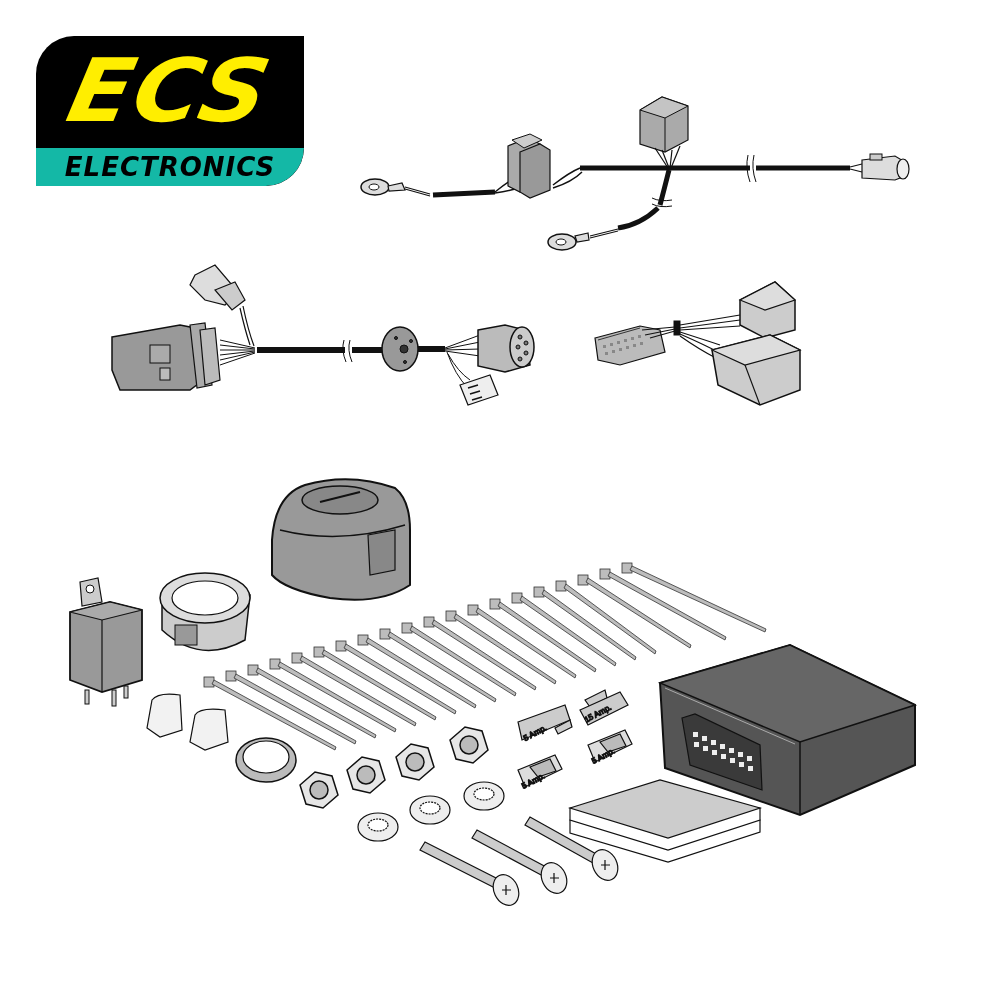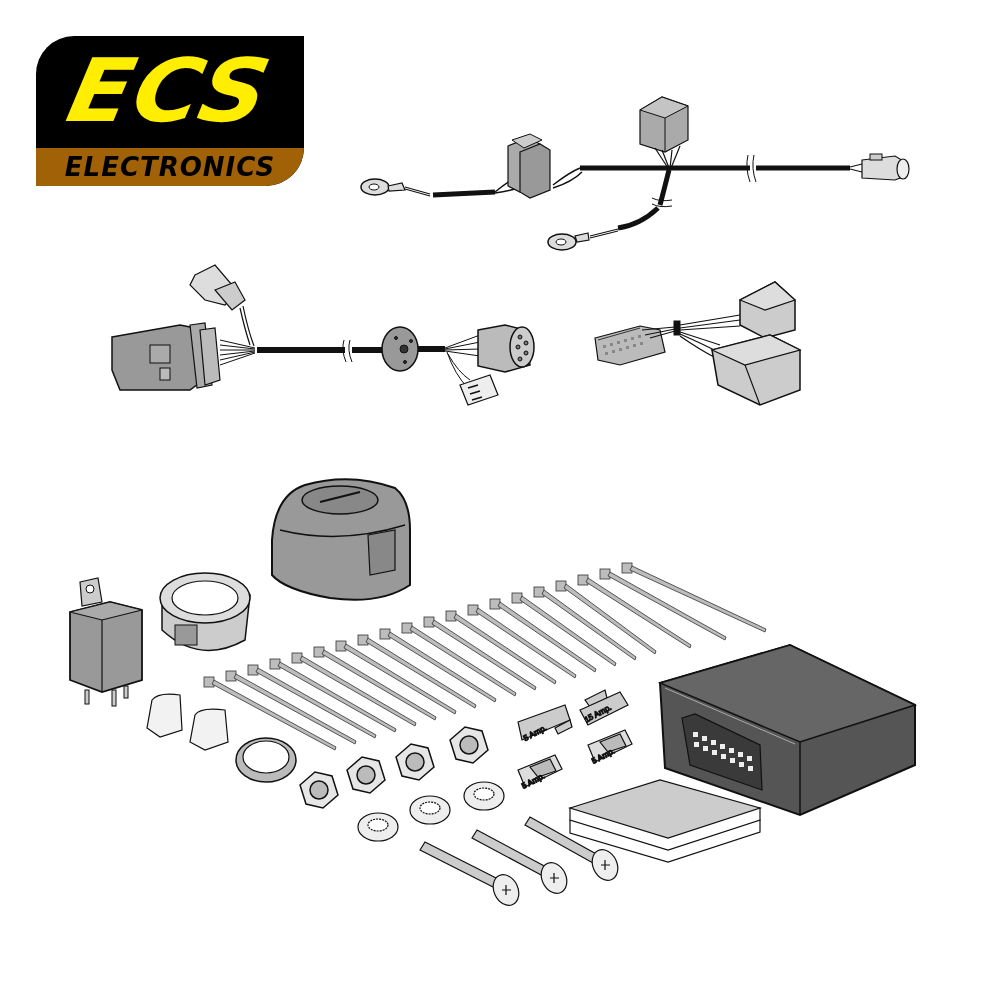--- a/index.html
+++ b/index.html
@@ -2,21 +2,21 @@
 <html><head>
 <meta charset="utf-8">
 <style>
   html, body { margin:0; padding:0; background:#ffffff; }
   body { width:1000px; height:1000px; position:relative; overflow:hidden; font-family:"Liberation Sans", sans-serif; }
   .abs { position:absolute; }
   
   .logo { left:36px; top:36px; width:268px; height:150px; background:#000; border-radius:38px 0 38px 0; overflow:hidden; }
   .logo-top { position:absolute; left:0; top:0; width:100%; height:112px; display:flex; align-items:center; justify-content:center; }
   .logo-brand { color:#ffee00; font-family:"DejaVu Sans", sans-serif; font-weight:bold; font-style:italic; font-size:92px; letter-spacing:2px; line-height:1; transform:skewX(-12deg) scaleY(0.95); }
-  .logo-bottom { position:absolute; left:0; bottom:0; width:100%; height:38px; background:#a16207; border-radius:0 0 38px 0; display:flex; align-items:center; justify-content:center; }
+  .logo-bottom { position:absolute; left:0; bottom:0; width:100%; height:38px; background:#14b8a6; border-radius:0 0 38px 0; display:flex; align-items:center; justify-content:center; }
   .logo-sub { color:#000; font-family:"DejaVu Sans", sans-serif; font-weight:bold; font-style:italic; font-size:26px; letter-spacing:1px; }
   svg { position:absolute; left:0; top:0; }
   .fuse-label { font-family:"Liberation Sans", sans-serif; font-size:8px; fill:#222; }
 </style>
 </head>
 <body>
 
 <div class="abs logo">
   <div class="logo-top">
     <span class="logo-brand">ECS</span>

